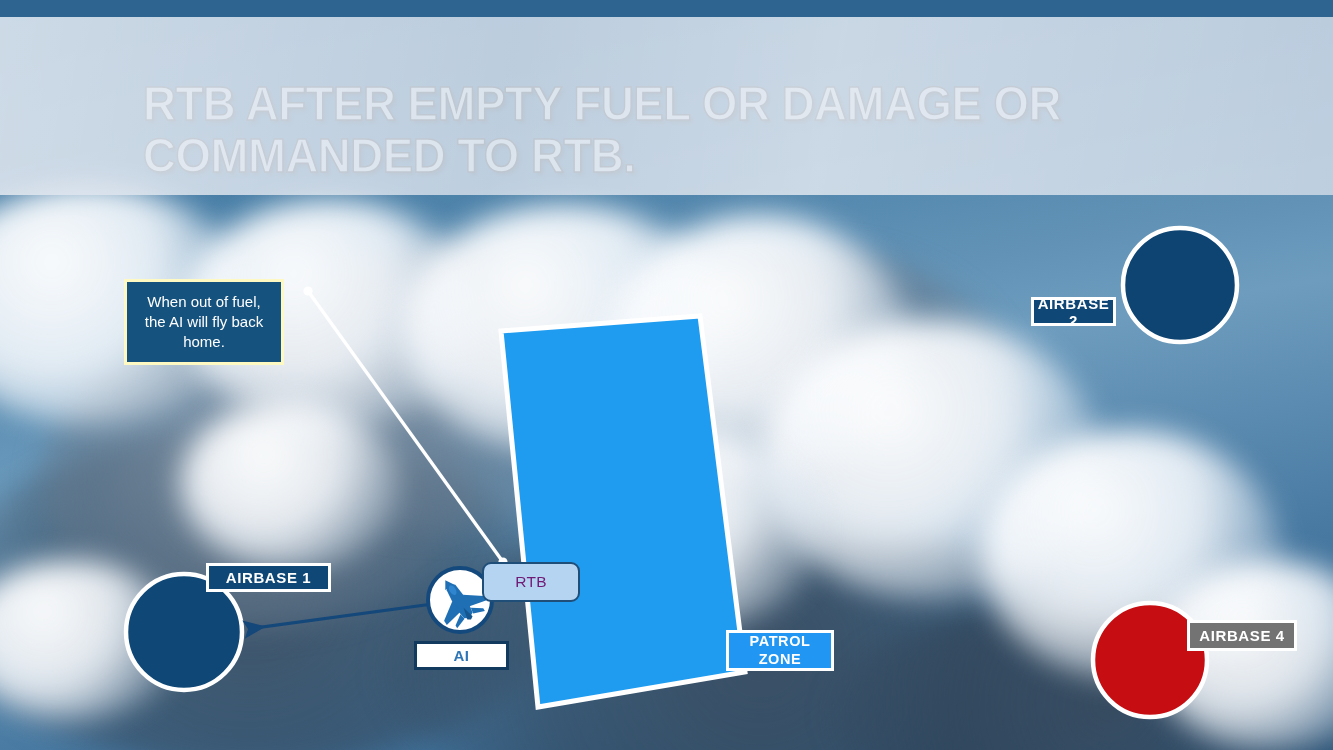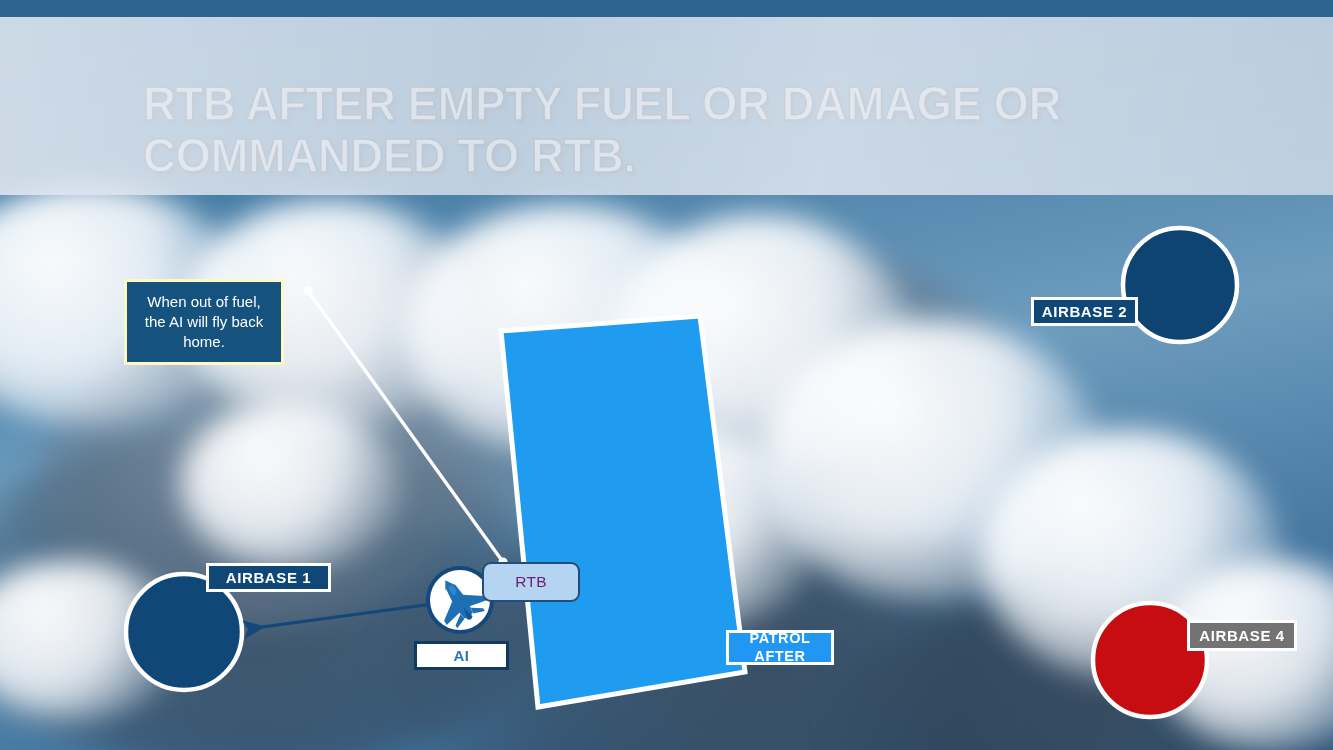--- a/index.html
+++ b/index.html
@@ -41,29 +41,29 @@
   
   #vec{position:absolute;left:0;top:0;width:1333px;height:750px;z-index:40;}
 
   
   .lbl{position:absolute;z-index:55;display:flex;align-items:center;justify-content:center;
        text-align:center;font-weight:bold;letter-spacing:.6px;}
   .ab-lbl{border:3px solid #ffffff;color:#ffffff;font-size:15px;}
   .ab-blue{background:#0f4876;}
   .ab-red{background:#737373;}
   #airbase1-label{left:206px;top:563px;width:125px;height:29px;}
-  #airbase2-label{left:1031px;top:297px;width:107px;height:29px;}
+  #airbase2-label{left:1031px;top:297px;width:85px;height:29px;}
   #airbase4-label{left:1187px;top:620px;width:110px;height:31px;}
 
   #callout-box{position:absolute;left:124px;top:279px;width:160px;height:86px;z-index:55;
     background:#15527e;border:3px solid #fef9c3;
     display:flex;align-items:center;justify-content:center;
     color:#ffffff;font-size:15px;line-height:1.35;text-align:center;padding:0 8px;}
 
-  #patrol-zone-label{left:726px;top:630px;width:108px;height:35px;
+  #patrol-zone-label{left:726px;top:630px;width:108px;height:41px;
     background:#2196f3;border:3px solid #ffffff;color:#ffffff;font-size:14.5px;
     flex-direction:column;line-height:1.2;}
 
   #rtb-label{left:482px;top:562px;width:98px;height:40px;border-radius:9px;
     background:#b4d4f2;border:2.5px solid #1f4e79;color:#701a75;
     font-size:15.5px;font-weight:normal;letter-spacing:.3px;}
 
   #ai-label{left:414px;top:641px;width:95px;height:29px;
     background:#ffffff;border:3px solid #12395e;color:#2e75b6;font-size:15px;}
 </style>
@@ -144,20 +144,20 @@
   <div id="callout-box">When out of fuel, the AI will fly back home.</div>
 
   <div id="airbase1-label" class="lbl ab-lbl ab-blue">AIRBASE 1</div>
 
   <div id="airbase2-label" class="lbl ab-lbl ab-blue">AIRBASE 2</div>
 
   <div id="airbase4-label" class="lbl ab-lbl ab-red">AIRBASE 4</div>
 
   <div id="patrol-zone-label" class="lbl">
     <span>PATROL</span>
-    <span>AFTER</span>
+    <span>ZONE</span>
   </div>
 
   <div id="rtb-label" class="lbl">RTB</div>
 
   <div id="ai-label" class="lbl">AI</div>
 
 </div>
 
 </body></html>

